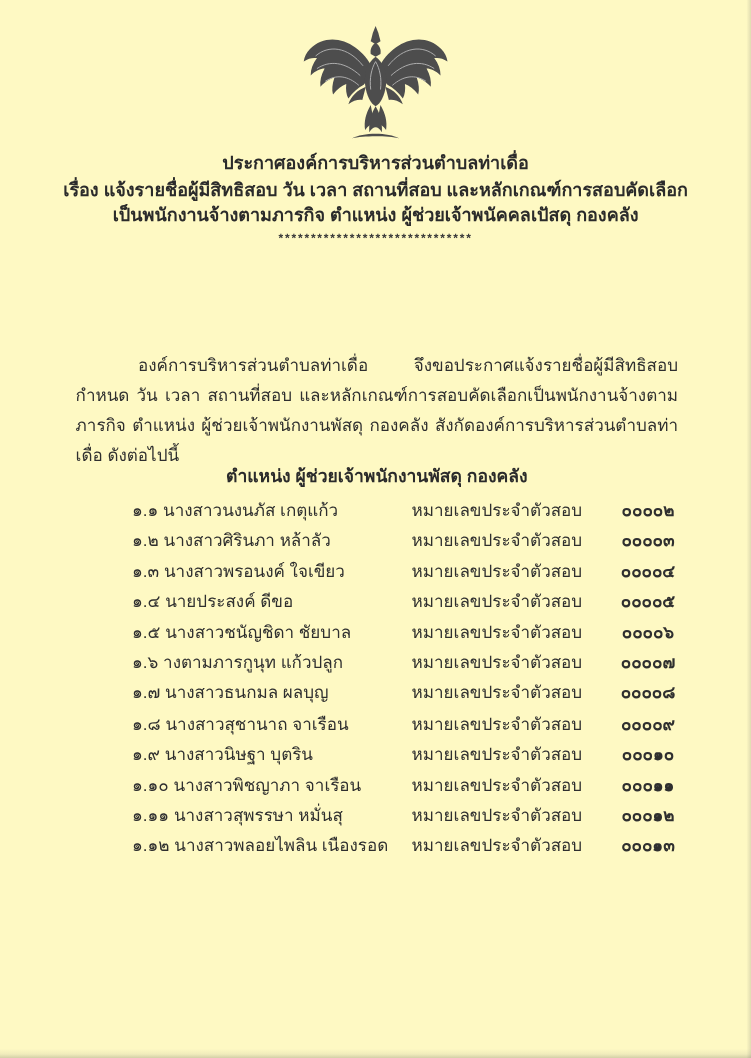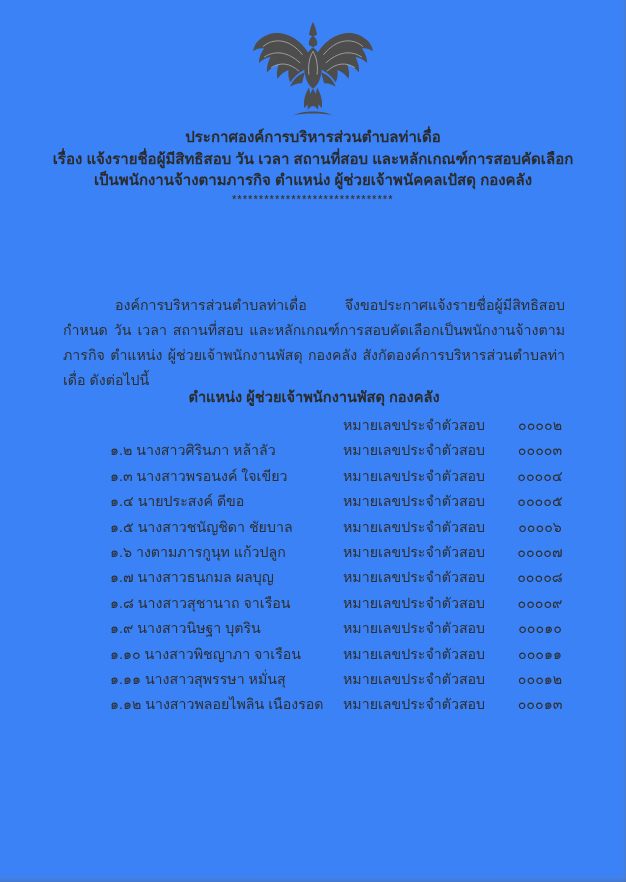--- a/index.html
+++ b/index.html
@@ -6,21 +6,21 @@
   html,body { width:626px; height:882px; }
   body {
     font-family:"Liberation Sans","DejaVu Sans",sans-serif;
     background:#ffffff;
     color:#2e2e2e;
     position:relative;
     overflow:hidden;
   }
   .page {
     position:absolute; left:0; top:0; width:626px; height:882px;
-    background:#3b82f6;
+    background:#fef9c3;
   }
   
   .edge-bottom {
     position:absolute; left:0; bottom:0; width:100%; height:8px;
     background:linear-gradient(to bottom, rgba(120,120,120,0) 0%, rgba(120,120,120,0.10) 55%, rgba(90,90,90,0.28) 100%);
   }
   .edge-right {
     position:absolute; right:0; top:0; width:4px; height:100%;
     background:linear-gradient(to left, rgba(110,110,110,0.22), rgba(110,110,110,0));
   }
@@ -51,21 +51,21 @@
   .section-head-2 { top:385px; }
   .applicant-list {
     position:absolute; left:0; top:412px; width:626px;
     list-style:none;
   }
   .applicant-row {
     position:relative; height:25.4px; font-size:14.2px; color:#2f2f2f;
   }
   .col-name   { position:absolute; left:110px; top:2px; white-space:nowrap; }
   .col-label  { position:absolute; left:343px; top:2px; white-space:nowrap; }
-  .col-number { position:absolute; left:495px; top:2px; width:90px; text-align:center; white-space:nowrap; }
+  .col-number { position:absolute; left:495px; top:2px; width:90px; text-align:center; white-space:nowrap;font-weight:bold; }
 </style>
 </head>
 <body>
 
 <div class="page">
 
   <div class="emblem">
     <svg viewBox="0 0 220 175" xmlns="http://www.w3.org/2000/svg" aria-hidden="true">
       <g fill="#4d4d4d">
         <path id="wingL" d="M106,62 C88,24 44,6 16,34 C11,39 8,45 7,52 C14,47 20,46 26,47 C20,55 17,63 17,72 C24,65 31,62 37,62 C32,71 30,80 31,88 C38,80 45,76 51,75 C48,84 47,92 49,99 C55,91 62,86 68,84 C67,92 68,99 71,105 C77,96 85,89 93,85 C98,80 103,73 106,62 Z"></path>
@@ -99,20 +99,21 @@
     <div class="title-line">เป็นพนักงานจ้างตามภารกิจ  ตำแหน่ง  ผู้ช่วยเจ้าพนัคคลเปัสดุ  กองคลัง</div>
     <div class="separator">******************************</div>
   </div>
 
   <p class="para para2">องค์การบริหารส่วนตำบลท่าเดื่อ  จึงขอประกาศแจ้งรายชื่อผู้มีสิทธิสอบ กำหนด วัน เวลา สถานที่สอบ และหลักเกณฑ์การสอบคัดเลือกเป็นพนักงานจ้างตามภารกิจ  ตำแหน่ง  ผู้ช่วยเจ้าพนักงานพัสดุ กองคลัง  สังกัดองค์การบริหารส่วนตำบลท่าเดื่อ  ดังต่อไปนี้</p>
 
   <div class="section-head section-head-2">ตำแหน่ง  ผู้ช่วยเจ้าพนักงานพัสดุ  กองคลัง</div>
 
   <ul class="applicant-list">
     <li class="applicant-row">
+      <span class="col-name"><span>๑.๑</span> <span>นางสาวนงนภัส  เกตุแก้ว</span></span>
       <span class="col-label">หมายเลขประจำตัวสอบ</span>
       <span class="col-number">๐๐๐๐๒</span>
     </li>
     <li class="applicant-row">
       <span class="col-name"><span>๑.๒</span> <span>นางสาวศิรินภา  หล้าลัว</span></span>
       <span class="col-label">หมายเลขประจำตัวสอบ</span>
       <span class="col-number">๐๐๐๐๓</span>
     </li>
     <li class="applicant-row">
       <span class="col-name"><span>๑.๓</span> <span>นางสาวพรอนงค์  ใจเขียว</span></span>

